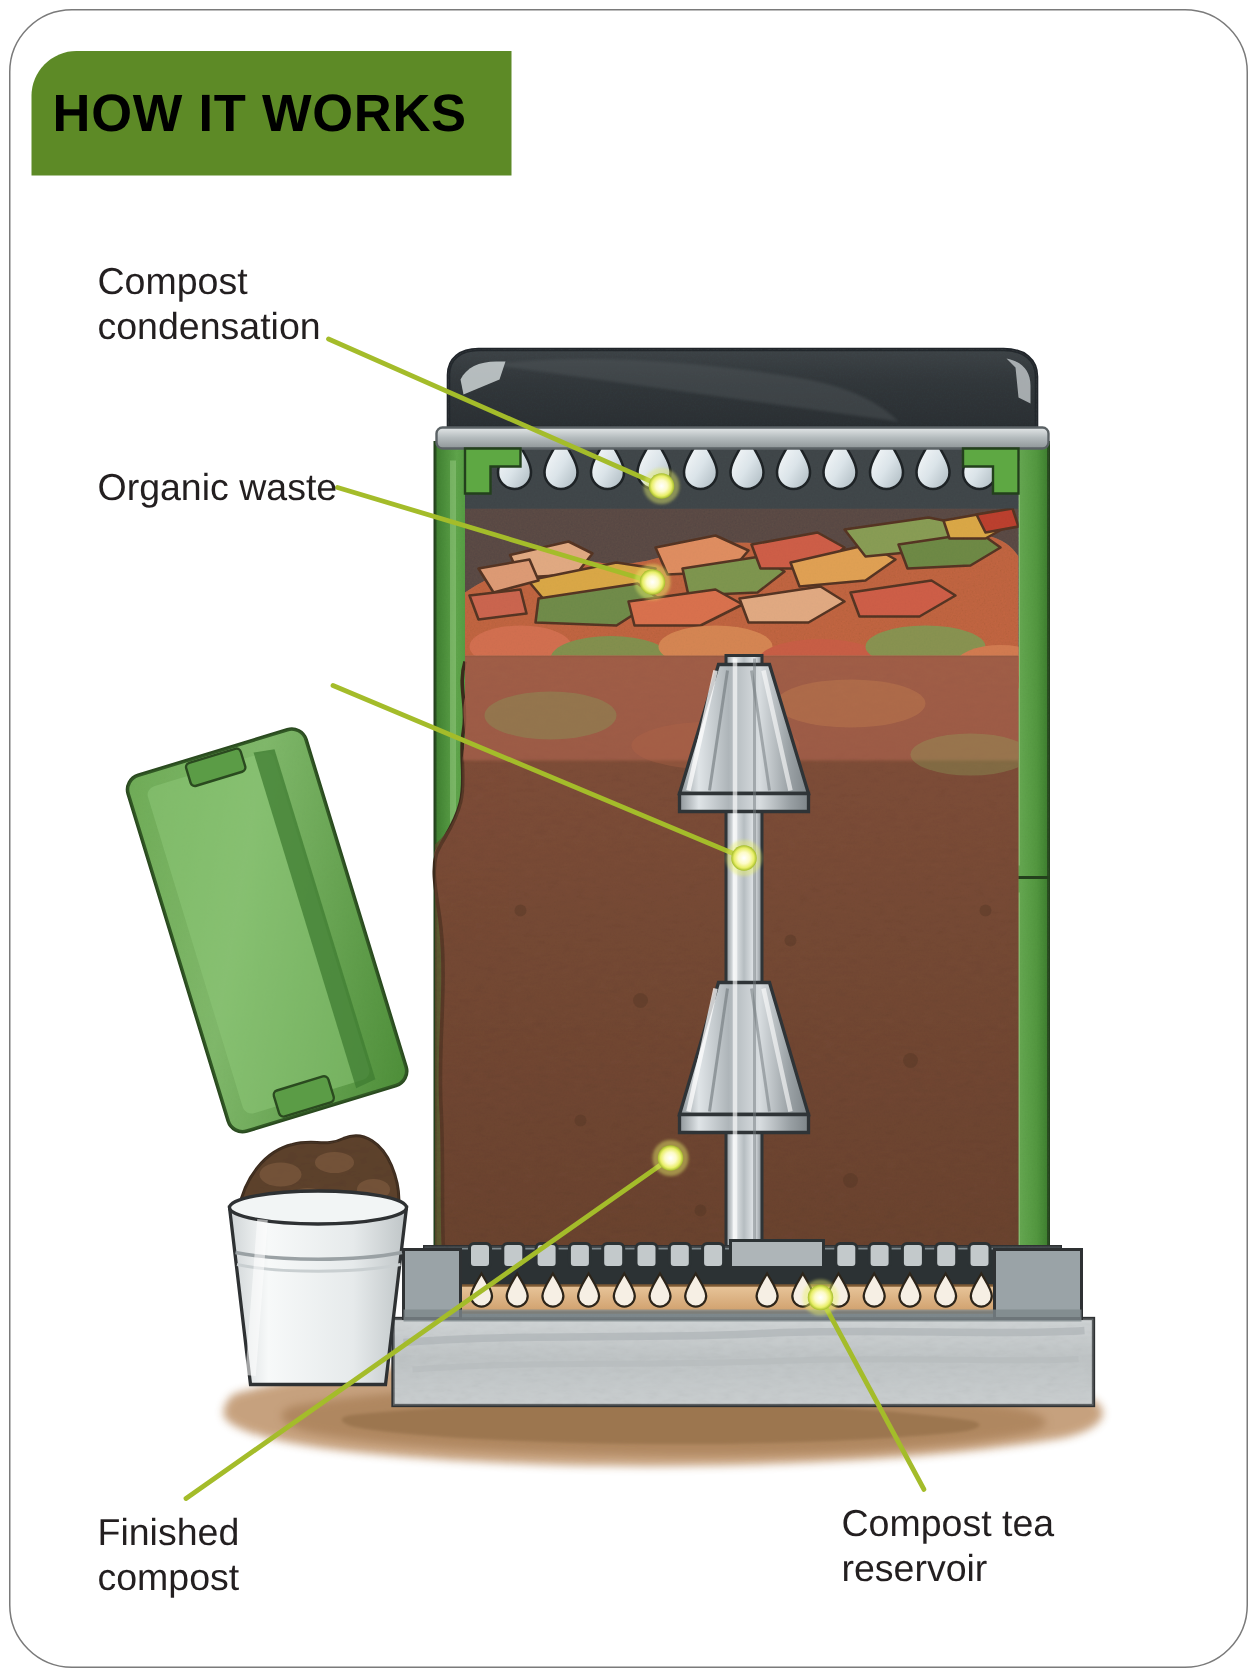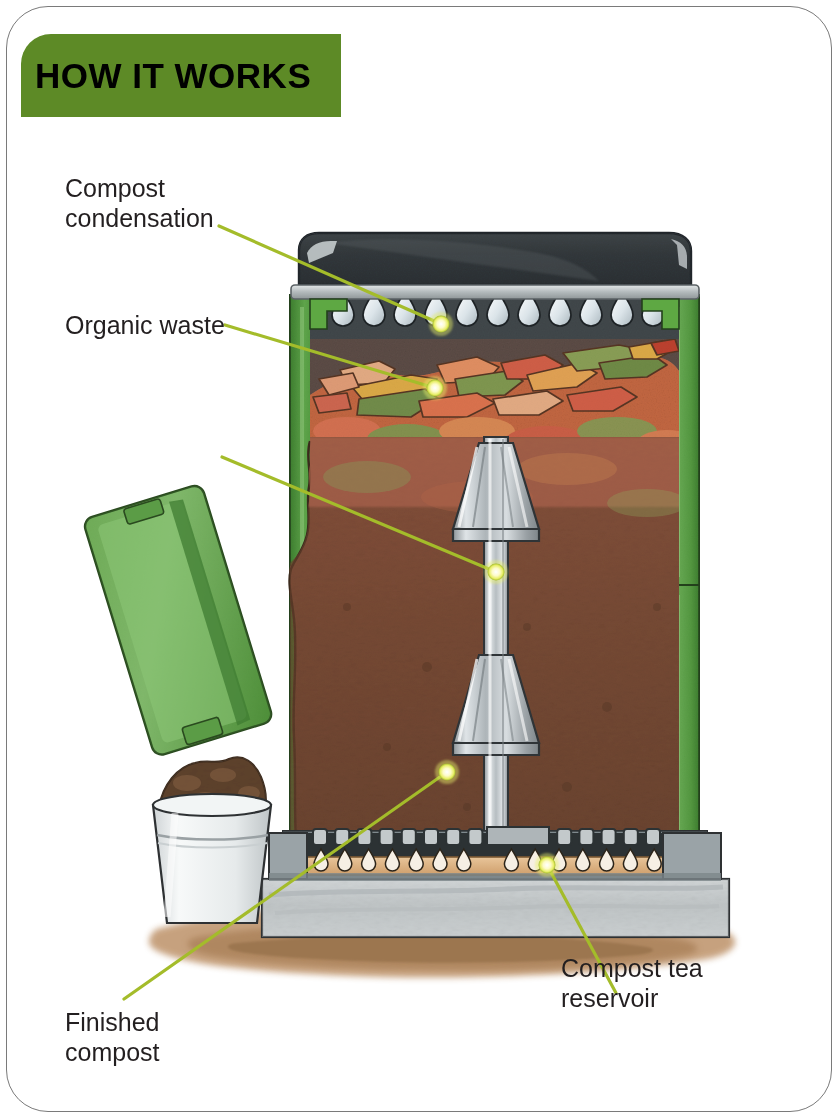--- a/index.html
+++ b/index.html
@@ -28,21 +28,21 @@
 
   
   .label{
     position:absolute; color:#231f20; font-size:25px; line-height:30px;
     font-family:"Liberation Sans",sans-serif; white-space:pre-line;
   }
   #lbl-cond{ left:58px; top:166px; }
   #lbl-waste{ left:58px; top:303px; }
   #lbl-tube{ left:58px; top:396px; }
   #lbl-finished{ left:58px; top:1000px;text-align:center; }
-  #lbl-tea{ left:554px; top:946px; }
+  #lbl-tea{ left:554px; top:994px; }
 
   
   #stage{position:absolute; left:0; top:0; width:826px; height:1106px;}
   svg{display:block;}
 </style>
 </head>
 <body>
 
 <div id="card">
 

